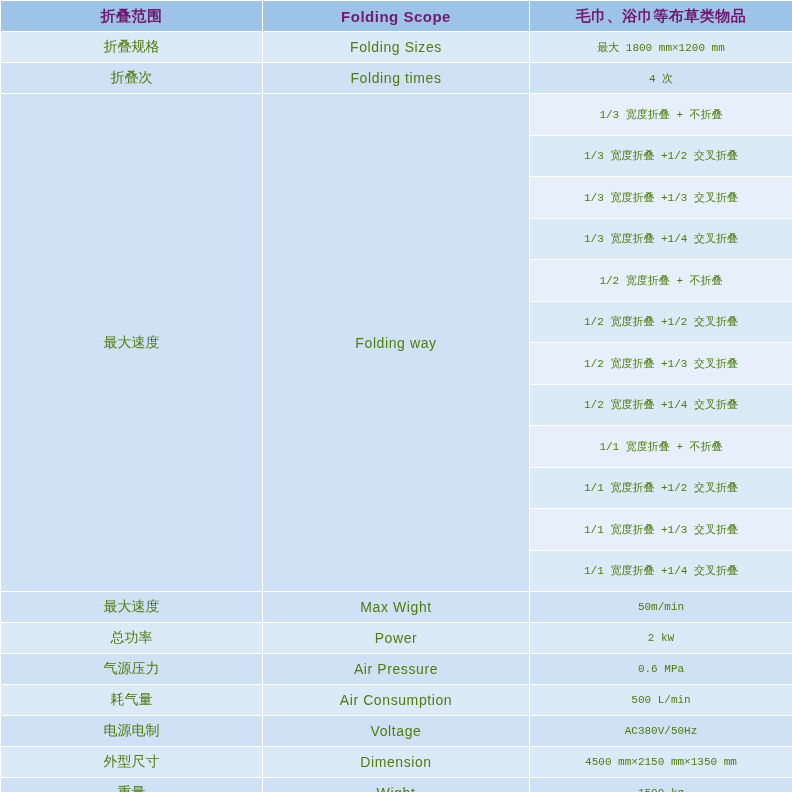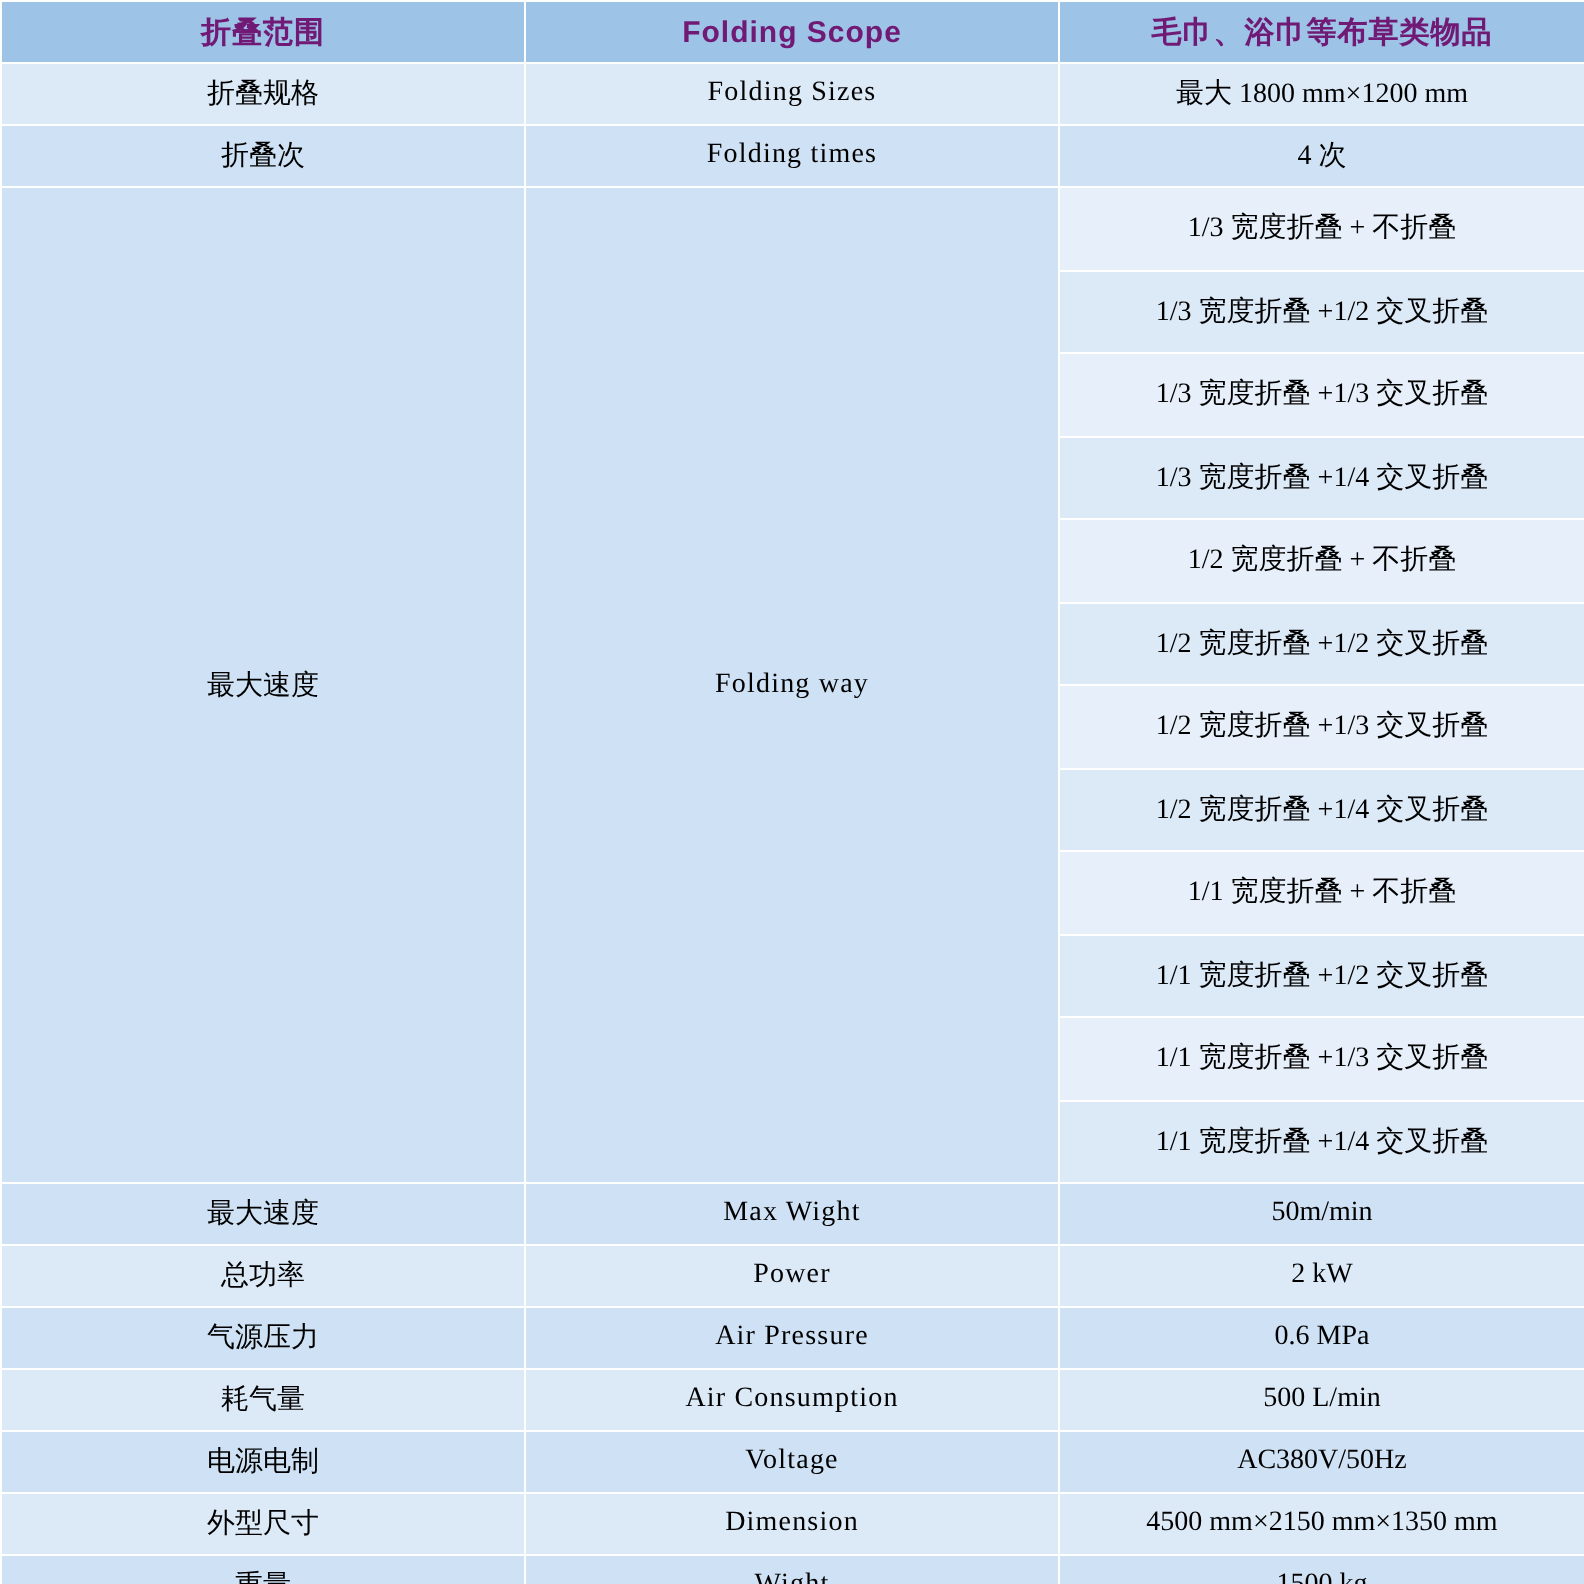--- a/index.html
+++ b/index.html
@@ -16,21 +16,21 @@
   table.spec {
     width: 792px;
     border-collapse: collapse;
     table-layout: fixed;
   }
   table.spec td, table.spec th {
     border: 1px solid #ffffff;
     padding: 0;
     text-align: center;
     vertical-align: middle;
-    color: #000000;
+    color: #4d7c0f;
   }
   col.c1 { width: 262px; }
   col.c2 { width: 267px; }
   col.c3 { width: 263px; }
 
   
   tr.header td {
     height: 30px;
     background: #9dc3e6;
     font-weight: bold;
@@ -43,26 +43,26 @@
   td.shade-b { background: #cfe1f4; }
   td.shade-c { background: #e7f0fa; }
   td.shade-tall { background: #cfe1f4; }
 
   td.label {
     font-size: 14px;
     font-family: "Liberation Sans", sans-serif;
   }
   td.en {
     font-size: 14px;
-    font-family: Liberation Serif, serif;
+    font-family: Liberation Sans, sans-serif;
     letter-spacing: 0.6px;
   }
   td.val {
-    font-size: 14px;
-    font-family: Liberation Serif, serif;
+    font-size: 11px;
+    font-family: Liberation Mono, monospace;
   }
   tr.r30 td { height: 30px; }
   tr.way td { height: 40.5px; }
   td.tallcell {
     font-size: 14px;
   }
   .sub {
     font-size: 13.5px;
   }
 </style>

